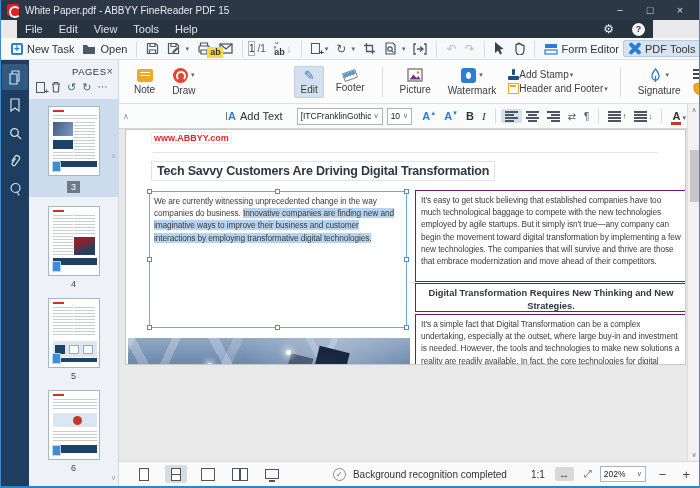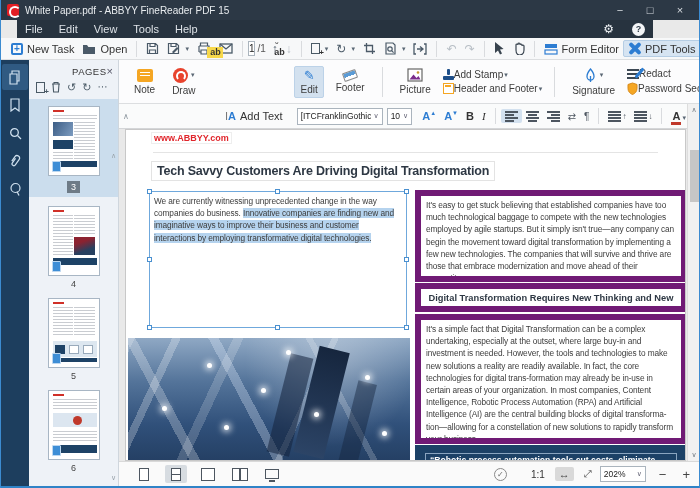--- a/index.html
+++ b/index.html
@@ -93,37 +93,37 @@
   .tl{position:absolute;background:repeating-linear-gradient(#c9ccd1 0 1px,transparent 1px 3px);}
   .redmark{position:absolute;top:3px;left:4px;width:11px;height:2px;background:#d03028;}
   .navy{position:absolute;background:#1d4266;}
   .bicon{position:absolute;left:3px;bottom:3px;width:9px;height:11px;background:#3e8ed6;border:1px solid #bcd7f0;border-radius:1px;}
   .selwrap{background:#cbdded;padding:7px 0 3px;margin-top:2px;}
   .badge{display:inline-block;min-width:13px;height:12px;line-height:12px;background:#6e7b87;color:#fff;font-size:9px;margin-top:3px;padding:0 2px;}
   .pnum{font-size:9px;color:#444;margin-top:3px;}
   .panarrow{position:absolute;right:2px;font-size:7px;color:#99a3ab;}
   
   #docarea{left:118px;top:129px;width:582px;height:332px;background:#e9e9e9;}
-  #page{position:absolute;left:6px;top:0;width:561px;height:332px;background:#fff;border:1px solid #c8c8c8;overflow:hidden;}
+  #page{position:absolute;left:6px;top:0;width:561px;height:236px;background:#fff;border:1px solid #c8c8c8;overflow:hidden;}
   #wwwlink{position:absolute;left:25px;top:2px;font-size:9px;font-weight:bold;color:#e0262c;border:1px solid #eee;padding:0 2px;}
   #ruleline{position:absolute;left:27px;top:22px;width:505px;height:1px;background:#e4e4e4;}
   #docheading{position:absolute;left:25px;top:31px;font-size:12.5px;font-weight:bold;color:#2e3844;letter-spacing:-.2px;border:1px solid #e3e3e3;padding:2px 5px;white-space:nowrap;}
   #seltext{position:absolute;left:23px;top:61px;width:258px;height:137px;border:1px solid #6fa8dc;}
   #seltext .txt{padding:3px 4px;font-size:8.3px;line-height:1.47;letter-spacing:-.1px;color:#3c3c3c;}
   .hlt{background:#b5d3ee;}
   .hdl{position:absolute;width:5px;height:5px;background:#fff;border:1px solid #4a90d0;}
   #cityimg{position:absolute;left:2px;top:208px;width:282px;height:124px;overflow:hidden;
     background:
       radial-gradient(circle at 72% 18%,rgba(255,255,255,.30),transparent 38%),
       linear-gradient(115deg,rgba(255,255,255,.20) 0 2%,transparent 2% 13%,rgba(255,255,255,.25) 13% 15.5%,transparent 15.5% 31%,rgba(255,255,255,.18) 31% 34%,transparent 34% 60%,rgba(255,255,255,.22) 60% 62%,transparent 62%),
       linear-gradient(62deg,transparent 0 18%,rgba(255,255,255,.25) 18% 21%,transparent 21% 42%,rgba(230,240,255,.30) 42% 45%,transparent 45% 70%,rgba(255,255,255,.2) 70% 72%,transparent 72%),
       linear-gradient(180deg,#8fa8c4 0%,#54749a 35%,#30507a 70%,#243f63 100%);}
   .tower{position:absolute;left:63%;top:8%;width:11%;height:88%;background:linear-gradient(180deg,#16263e,#2c4466);transform:rotate(14deg);box-shadow:-30px 10px 0 -4px rgba(20,35,60,.55),40px 18px 0 -6px rgba(20,35,60,.45);}
   .pin{position:absolute;width:5px;height:5px;border-radius:50%;background:#fff;box-shadow:0 0 6px 2px rgba(255,255,255,.8);}
-  .rcol{position:absolute;left:289px;width:272px;border:6px solid #701a75;padding:3px 5px;font-size:8.3px;line-height:1.47;letter-spacing:-.1px;color:#3c3c3c;overflow:hidden;}
+  .rcol{position:absolute;left:289px;width:272px;border:1px solid #701a75;padding:3px 5px;font-size:8.3px;line-height:1.47;letter-spacing:-.1px;color:#3c3c3c;overflow:hidden;}
   #subhead{font-weight:bold;font-size:9.3px;color:#2e3844;line-height:1.35;letter-spacing:0;}
   #quotebox{position:absolute;left:289px;top:315px;width:272px;height:40px;background:#1c4166;}
   #quotebox .qinner{margin:8px 10px 0;border:1px solid #8aa5c0;padding:1px 4px;color:#fff;font-weight:bold;font-size:8.6px;white-space:nowrap;overflow:hidden;}
   
   #dscroll{left:686px;top:104px;width:13px;height:357px;background:#f1f1f1;border-left:1px solid #ddd;}
   #dscroll .sarr{position:absolute;left:0;width:12px;text-align:center;font-size:7px;color:#707880;}
   #dthumb{position:absolute;left:2px;top:46px;width:9px;height:52px;background:#c6c6c6;}
   
   #statusbar{left:118px;top:461px;width:582px;height:25px;background:#fafafa;border-top:1px solid #d9d9d9;display:flex;align-items:center;padding:0 8px 0 14px;gap:10px;font-size:10px;color:#333;}
   .vm{width:22px;height:18px;display:flex;align-items:center;justify-content:center;border-radius:2px;}
@@ -288,20 +288,27 @@
     </span>
     <span class="sep" style="height:30px;"></span>
     <span class="rb">
       <svg class="ic" width="16" height="14" viewBox="0 0 16 14">
           <rect x="1" y="1" width="14" height="12" fill="#fff" stroke="#666" stroke-width="1.2"></rect>
           <path d="M2.5 11.5l4-5 3 3.5 2-2 2 3.5z" fill="#7b2d8b"></path>
           <circle cx="11" cy="4.5" r="1.3" fill="#c59a2e"></circle>
         </svg>
       <span class="lbl">Picture</span>
     </span>
+    <span class="rb">
+      <span style="display:flex;align-items:center;gap:2px;">
+        <span class="wmicon"></span>
+        <span class="dd">▾</span>
+      </span>
+      <span class="lbl">Watermark</span>
+    </span>
     <span class="stackcol">
       <span class="stackrow">
         <span class="stampicon"></span>
         <span>Add Stamp</span>
         <span class="dd">▾</span>
       </span>
       <span class="stackrow">
         <span class="hficon"></span>
         <span>Header and Footer</span>
         <span class="dd">▾</span>
@@ -562,20 +569,21 @@
     <span class="vm">
         <span class="pgic" style="width:16px;height:13px;background:linear-gradient(90deg,#fff 46%,#4d5660 46% 54%,#fff 54%),linear-gradient(#fff 45%,#4d5660 45% 55%,#fff 55%);"></span>
       </span>
     <span class="vm">
         <span style="width:14px;height:10px;border:1.3px solid #4d5660;display:block;position:relative;">
           <i style="position:absolute;left:3px;bottom:-4px;width:6px;height:2px;background:#4d5660;"></i>
         </span>
       </span>
     <span style="margin-left:auto;display:flex;align-items:center;gap:7px;">
       <span class="checkcirc">✓</span>
+      <span>Background recognition completed</span>
     </span>
     <span style="margin-left:14px;">1:1</span>
     <span id="fitw">↔</span>
     <span id="fitp">⤢</span>
     <span class="selectbox" id="zoomsel">
       <span style="flex:1;">202%</span>
       <span class="selarrow">∨</span>
     </span>
     <span class="pm">−</span>
     <span class="pm">+</span>

